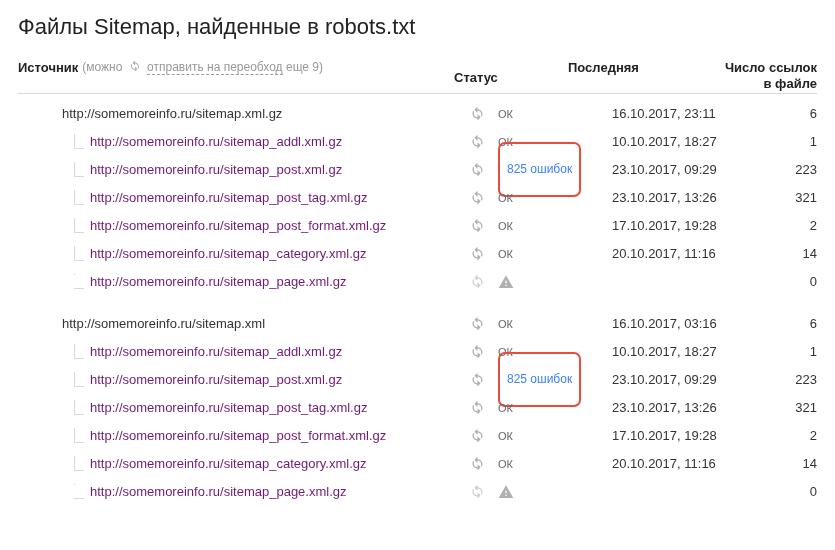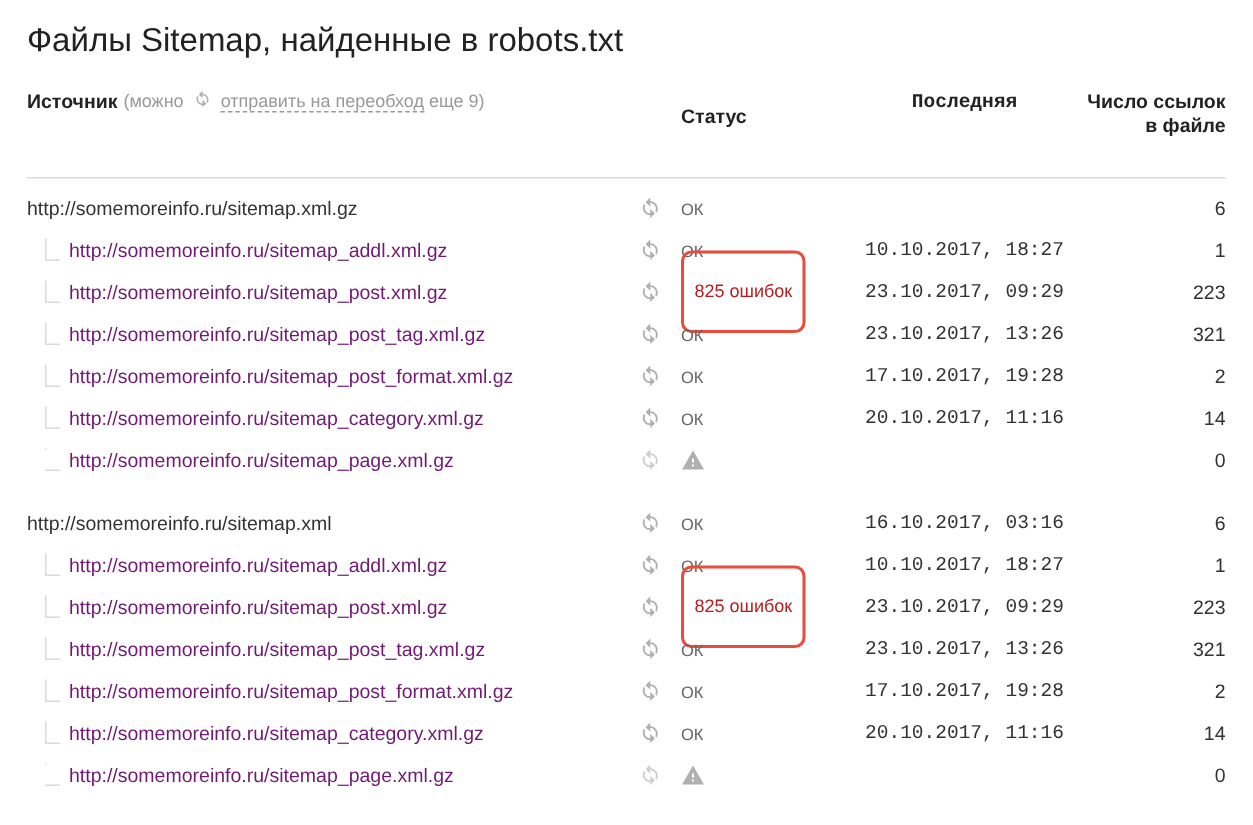--- a/index.html
+++ b/index.html
@@ -15,27 +15,27 @@
     font-size: 22px;
     font-weight: 400;
     color: #222;
     margin-bottom: 20px;
     margin-top: 4px;
   }
   .header-row {
     display: flex;
     align-items: flex-start;
     border-bottom: 1px solid #d9d9d9;
-    padding-bottom: 25px;
+    padding-bottom: 0;
     margin-bottom: 6px;
   }
   .col-source { flex: 0 0 400px; display: flex; align-items: center; }
   .col-refresh { flex: 0 0 30px; text-align: center; }
   .col-status { flex: 0 0 120px; text-align: left; padding-left: 6px; }
-  .col-date { flex: 0 0 150px; text-align: center; font-family: Liberation Mono, monospace; }
+  .col-date { flex: 0 0 150px; text-align: left; }
   .col-links { flex: 1 1 auto; text-align: right; }
   .hdr-status { text-align: left; padding-top: 10px;}
   .hdr-source-label { font-weight: 700; color: #222; }
   .hdr-status-label, .hdr-date .hdr2, .hdr-links .hdr2 { font-weight: 700; color: #222; }
   .hdr-date, .hdr-links { line-height: 1.25; }
   .hint {
     font-size: 12px;
     color: #999;
     margin-left: 4px;
   }
@@ -48,20 +48,21 @@
     display: inline-block;
     vertical-align: middle;
     margin: 0 3px;
   }
   .group { margin-bottom: 14px; }
   .row {
     display: flex;
     align-items: center;
     height: 28px;
     position: relative;
+    margin-left: 44px;
   }
   .row.parent .url {
     color: #333;
   }
   .row.child .col-source {
     padding-left: 28px;
     position: relative;
   }
   .row.child .url { color: #701a75; }
   .tree-line-v {
@@ -85,21 +86,21 @@
     white-space: nowrap;
     overflow: hidden;
     text-overflow: ellipsis;
     max-width: 370px;
   }
   .refresh-icon svg { display: block; margin: 0 auto; }
   .status-ok { color: #666; font-size: 11px; }
   .status-warn svg { display: block; }
   .status-error {
     display: inline-block;
-    color: #b91c1c;
+    color: #3b82f6;
     border: 2.5px solid #e74c3c;
     border-radius: 7px;
     padding: 18px 7px;
     font-size: 12px;
     line-height: 1.2;
   }
   .date-val { color: #333; font-size: 13px; }
   .links-val { color: #333; font-size: 13px; }
   .grey svg path, .grey svg polygon { fill: #cfcfcf; }
   .mid svg path, .mid svg polygon { fill: #b0b0b0; }
@@ -139,20 +140,21 @@
 <div id="groups">
     <div class="group">
       <div class="row parent">
         <div class="col-source">
           <span class="url">http://somemoreinfo.ru/sitemap.xml.gz</span>
         </div>
         <div class="col-refresh"><span class="refresh-icon mid"><svg width="15" height="15" viewBox="0 0 24 24">
               <path d="M12 4V1L7 6l5 5V7c3.3 0 6 2.7 6 6 0 1-.3 2-.7 2.8l1.5 1.5C19.5 16 20 14.5 20 13c0-4.4-3.6-8-8-8zm0 14c-3.3 0-6-2.7-6-6 0-1 .3-2 .7-2.8L5.2 7.7C4.5 9 4 10.5 4 12c0 4.4 3.6 8 8 8v3l5-5-5-5v3z"></path>
             </svg></span></div>
         <div class="col-status"><span class="status-ok">ОК</span></div>
+        <div class="col-date"><span class="date-val">16.10.2017, 23:11</span></div>
         <div class="col-links"><span class="links-val">6</span></div>
       </div>
       <div class="row child">
         <div class="col-source">
           <span class="tree-line-v"></span>
           <span class="tree-line-h"></span>
           <span class="url">http://somemoreinfo.ru/sitemap_addl.xml.gz</span>
         </div>
         <div class="col-refresh"><span class="refresh-icon mid"><svg width="15" height="15" viewBox="0 0 24 24">
               <path d="M12 4V1L7 6l5 5V7c3.3 0 6 2.7 6 6 0 1-.3 2-.7 2.8l1.5 1.5C19.5 16 20 14.5 20 13c0-4.4-3.6-8-8-8zm0 14c-3.3 0-6-2.7-6-6 0-1 .3-2 .7-2.8L5.2 7.7C4.5 9 4 10.5 4 12c0 4.4 3.6 8 8 8v3l5-5-5-5v3z"></path>

